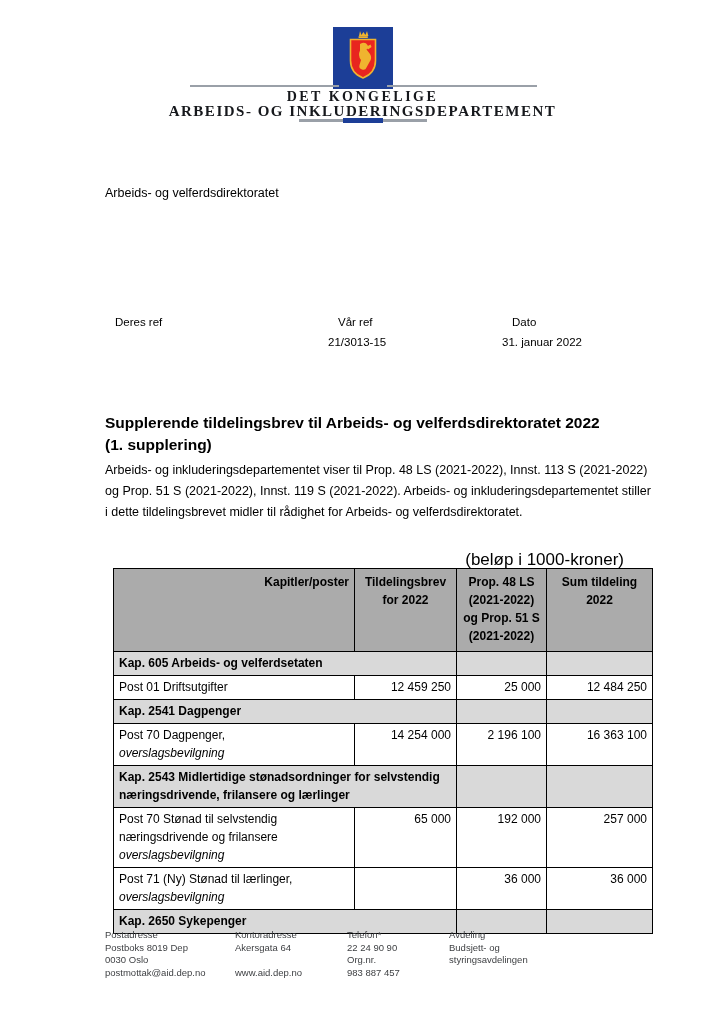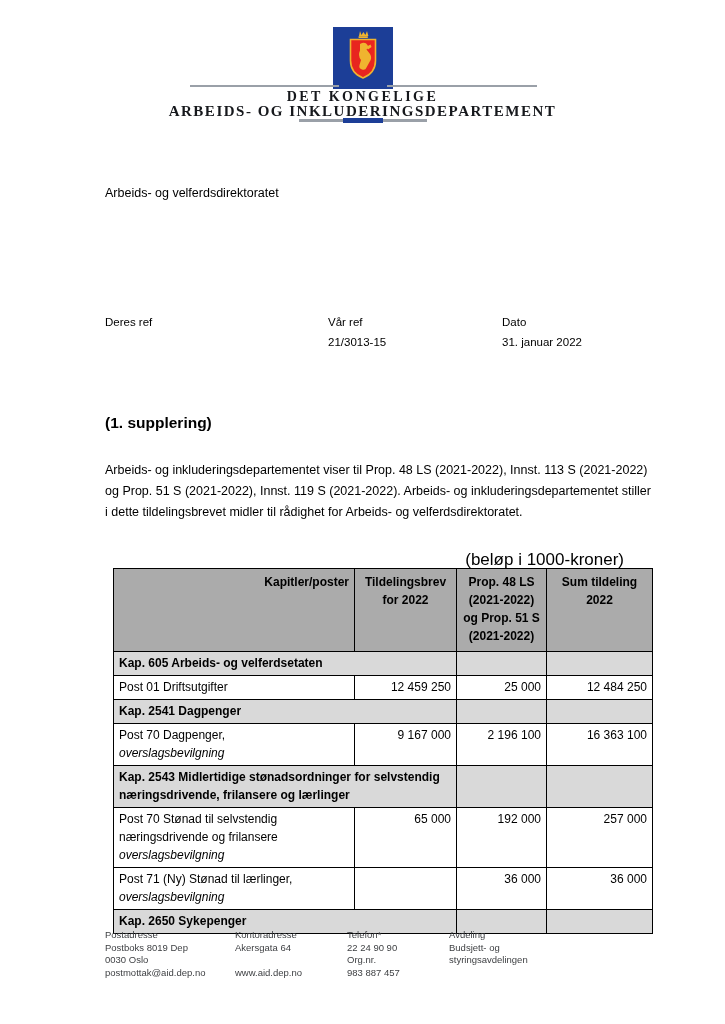--- a/index.html
+++ b/index.html
@@ -22,21 +22,21 @@
   .lh-line2 {
     position:absolute; top:103px; left:0; width:725px; text-align:center;
     font-family:"Liberation Serif", serif; font-weight:bold; font-size:15px;
     letter-spacing:1.5px; color:#16181c;
   }
   .rule-bottom { position:absolute; top:119px; left:299px; width:128px; height:3px; background:#9aa0a8; }
   .rule-bottom-accent { position:absolute; top:118px; left:343px; width:40px; height:5px; background:#1c3e97; }
 
   
   .recipient { position:absolute; left:105px; top:186px; font-size:12.5px;text-align:center; }
-  .ref-label { position:absolute; top:316px; font-size:11.5px; }
+  .ref-label { position:absolute; top:316px; font-size:11.5px;margin-left:10px; }
   .ref-value { position:absolute; top:336px; font-size:11.5px; }
   .x-deres { left:105px; } .x-vaar { left:328px; } .x-dato { left:502px; }
 
   
   .doc-title {
     position:absolute; left:105px; top:412px; width:545px;
     font-size:15.5px; font-weight:bold; line-height:22px;
   }
   .doc-body {
     position:absolute; left:105px; top:460px; width:549px;
@@ -100,20 +100,21 @@
 
   <div class="recipient">Arbeids- og velferdsdirektoratet</div>
 
   <div class="ref-label x-deres">Deres ref</div>
   <div class="ref-label x-vaar">Vår ref</div>
   <div class="ref-label x-dato">Dato</div>
   <div class="ref-value x-vaar">21/3013-15</div>
   <div class="ref-value x-dato">31. januar 2022</div>
 
   <div class="doc-title">
+    <div>Supplerende tildelingsbrev til Arbeids- og velferdsdirektoratet 2022</div>
     <div>(1. supplering)</div>
   </div>
 
   <div class="doc-body">Arbeids- og inkluderingsdepartementet viser til Prop. 48 LS (2021-2022), Innst. 113 S (2021-2022) og Prop. 51 S (2021-2022), Innst. 119 S (2021-2022). Arbeids- og inkluderingsdepartementet stiller i dette tildelingsbrevet midler til rådighet for Arbeids- og velferdsdirektoratet.</div>
 
   <div class="table-note">(beløp i 1000-kroner)</div>
 
   <table class="alloc">
     <colgroup>
       <col style="width:241px">
@@ -150,21 +151,21 @@
             <div>Kap. 2541 Dagpenger</div>
           </td>
           <td class="num-cell"></td>
           <td class="num-cell"></td>
         </tr>
         <tr>
           <td class="label-cell">
             <div>Post 70 Dagpenger,</div>
             <div class="italic-line">overslagsbevilgning</div>
           </td>
-          <td class="num-cell">9 167 000</td>
+          <td class="num-cell">14 254 000</td>
           <td class="num-cell">2 196 100</td>
           <td class="num-cell">16 363 100</td>
         </tr>
         <tr class="section-row">
           <td class="label-cell" colspan="2">
             <div>Kap. 2543 Midlertidige stønadsordninger for selvstendig næringsdrivende, frilansere og lærlinger</div>
           </td>
           <td class="num-cell"></td>
           <td class="num-cell"></td>
         </tr>

